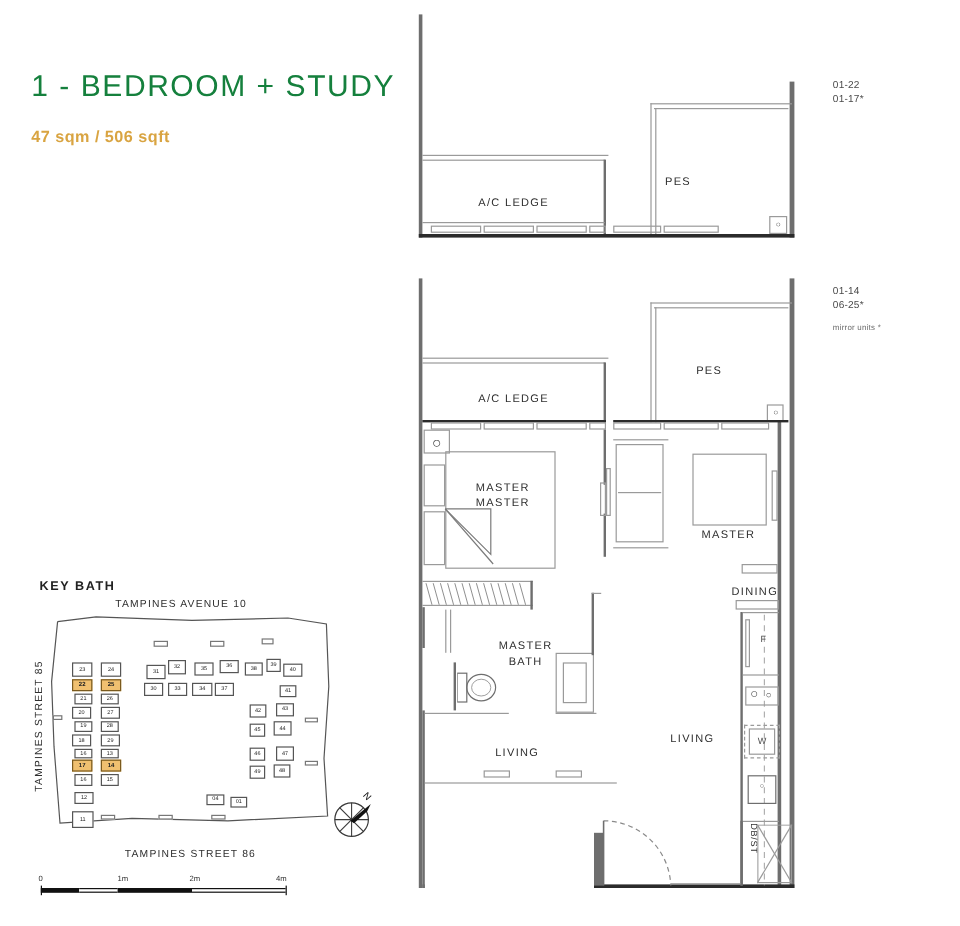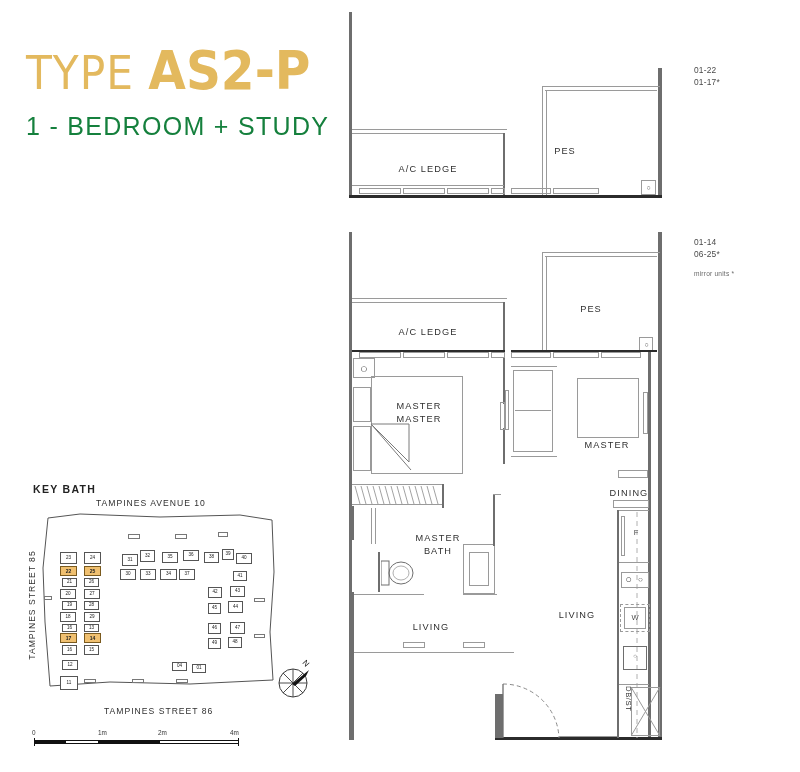--- a/index.html
+++ b/index.html
@@ -54,22 +54,22 @@
   .kp-sc-bar.lt{background:#fff;border-top:1px solid #111;border-bottom:1px solid #111;height:2px;}
   .kp-tick{position:absolute;top:9px;width:1px;height:8px;background:#111;}
 
   
   #compass{left:276px;top:662px;width:38px;height:38px;}
 </style>
 </head>
 <body>
 
 <div class="abs" id="title-block">
-  <div id="unit-type-title"><span>TYPE </span><span class="strong">AS2-P</span></div>
   <div id="unit-subtitle">1 - BEDROOM + STUDY</div>
+  <div id="unit-area">47 sqm / 506 sqft</div>
 </div>
 
 <div class="abs" id="upper-plan" style="left:345px;top:12px;width:330px;height:190px;">
 
   <div class="wall" style="left:4px;top:0px;width:3px;height:186px;"></div>
 
   <div class="wall" style="left:313px;top:56px;width:4px;height:130px;"></div>
 
   <div class="wall-k" style="left:4px;top:183px;width:313px;height:3px;"></div>
 

